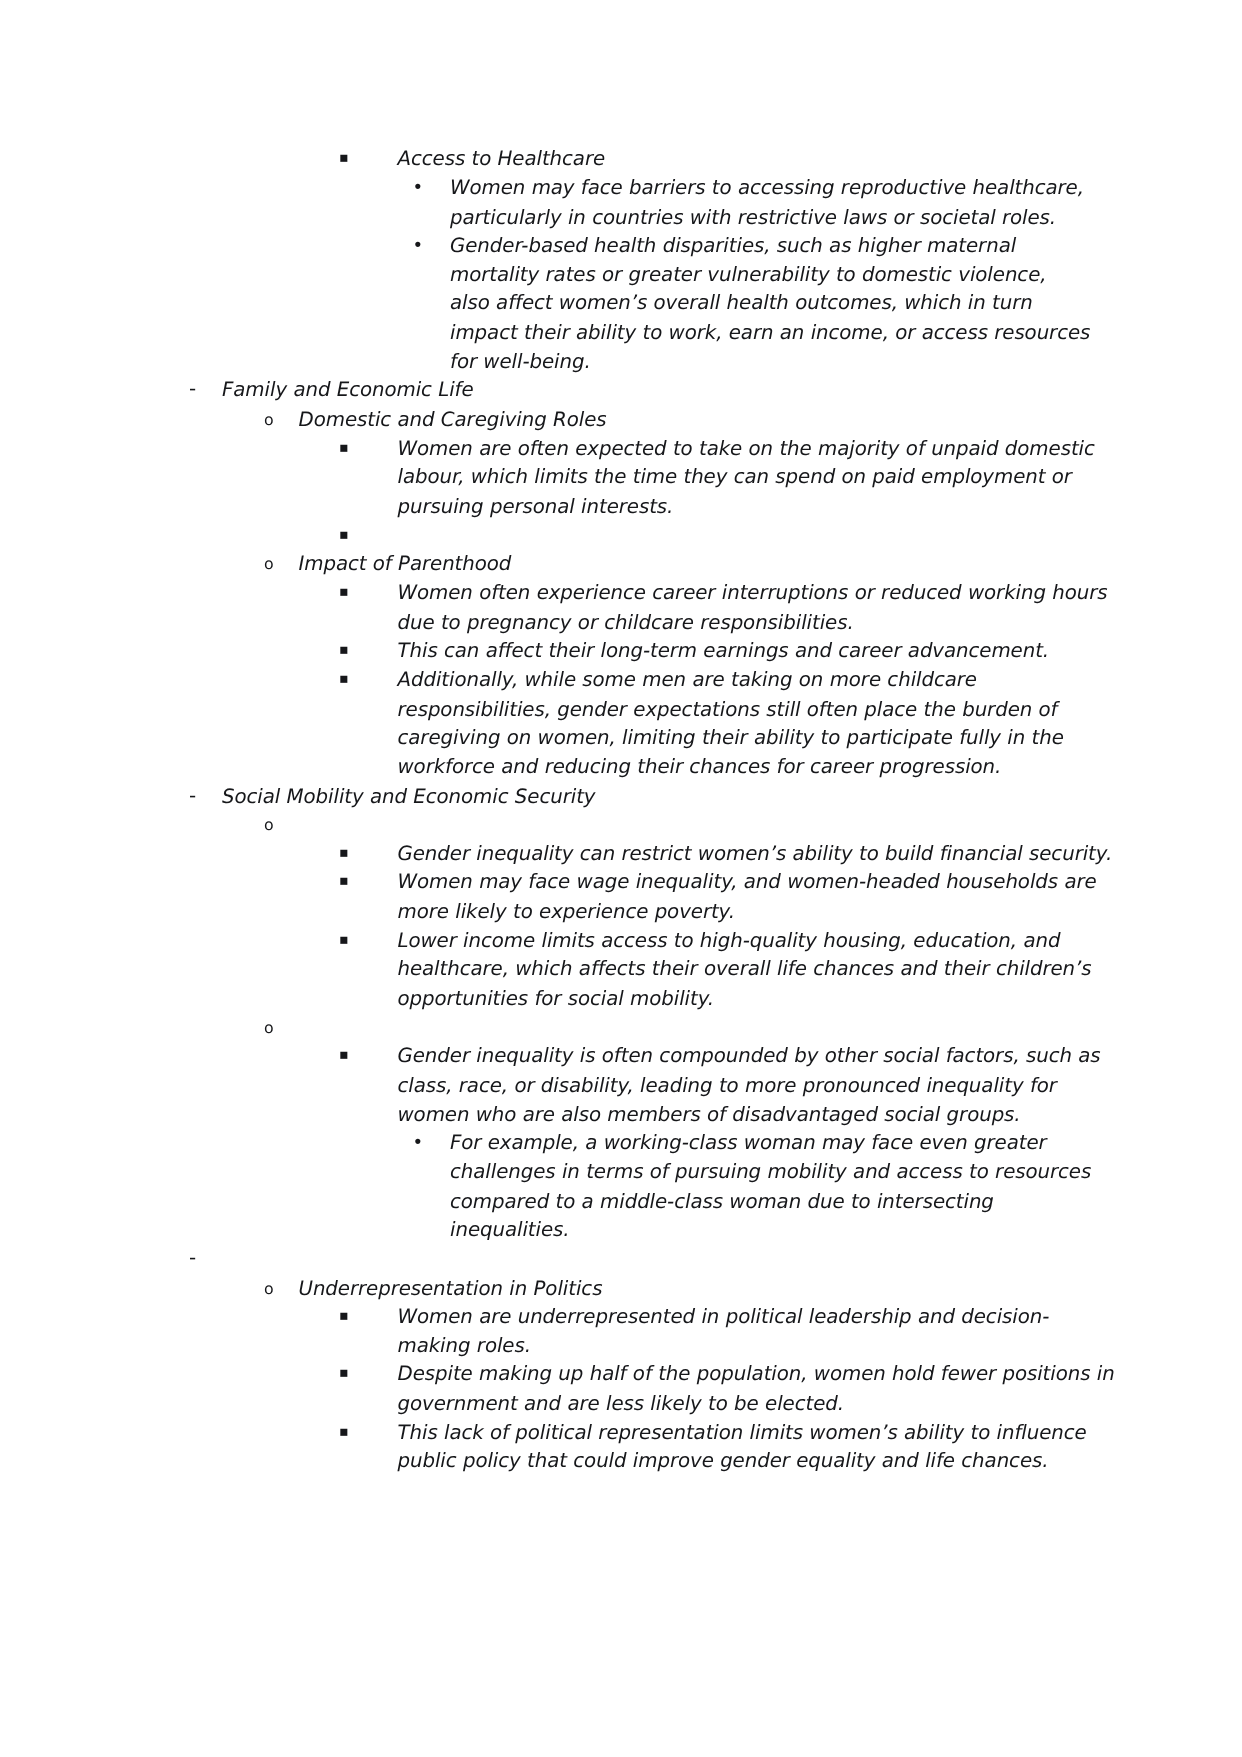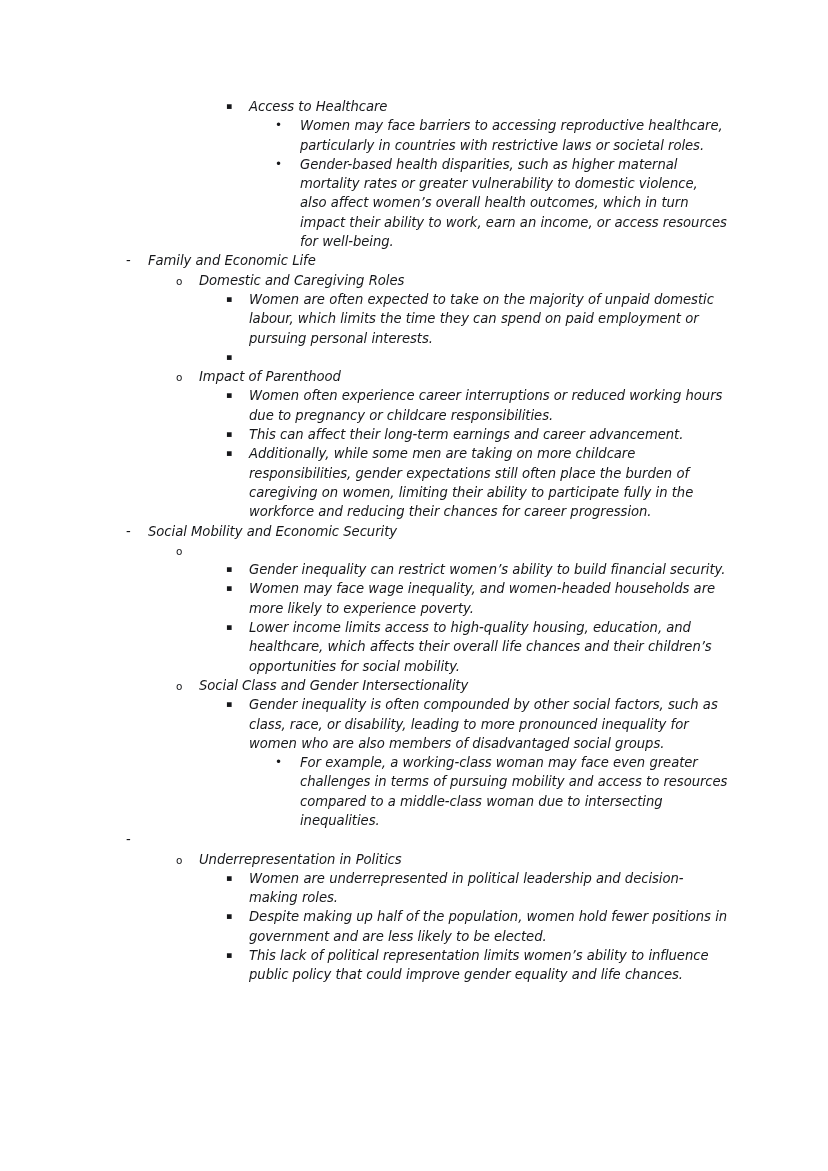--- a/index.html
+++ b/index.html
@@ -84,20 +84,21 @@
   
   .lvl3 { padding-left: 226px; }
   .lvl3 > .marker {
     width: 23px;
     font-size: 9.5px;
     line-height: 19.3px;
     transform: translateY(-1px);
   }
   .lvl3 > .text {
     width: 479px;
+    margin-left: 16px;
   }
 
   
   .lvl4 { padding-left: 275px; }
   .lvl4 > .marker {
     width: 25px;
     font-size: 12px;
     line-height: 19.3px;
     transform: translateY(-0.5px);
   }
@@ -167,21 +168,20 @@
       <div class="item lvl3">
         <span class="marker">▪</span>
         <span class="text">Women may face wage inequality, and women-headed households are more likely to experience poverty.</span>
       </div>
       <div class="item lvl3">
         <span class="marker">▪</span>
         <span class="text">Lower income limits access to high-quality housing, education, and healthcare, which affects their overall life chances and their children’s opportunities for social mobility.</span>
       </div>
       <div class="item lvl2">
         <span class="marker">o</span>
-        <span class="text">Social Class and Gender Intersectionality</span>
       </div>
       <div class="item lvl3">
         <span class="marker">▪</span>
         <span class="text">Gender inequality is often compounded by other social factors, such as class, race, or disability, leading to more pronounced inequality for women who are also members of disadvantaged social groups.</span>
       </div>
       <div class="item lvl4">
         <span class="marker">•</span>
         <span class="text">For example, a working-class woman may face even greater challenges in terms of pursuing mobility and access to resources compared to a middle-class woman due to intersecting inequalities.</span>
       </div>
       <div class="item lvl1">

